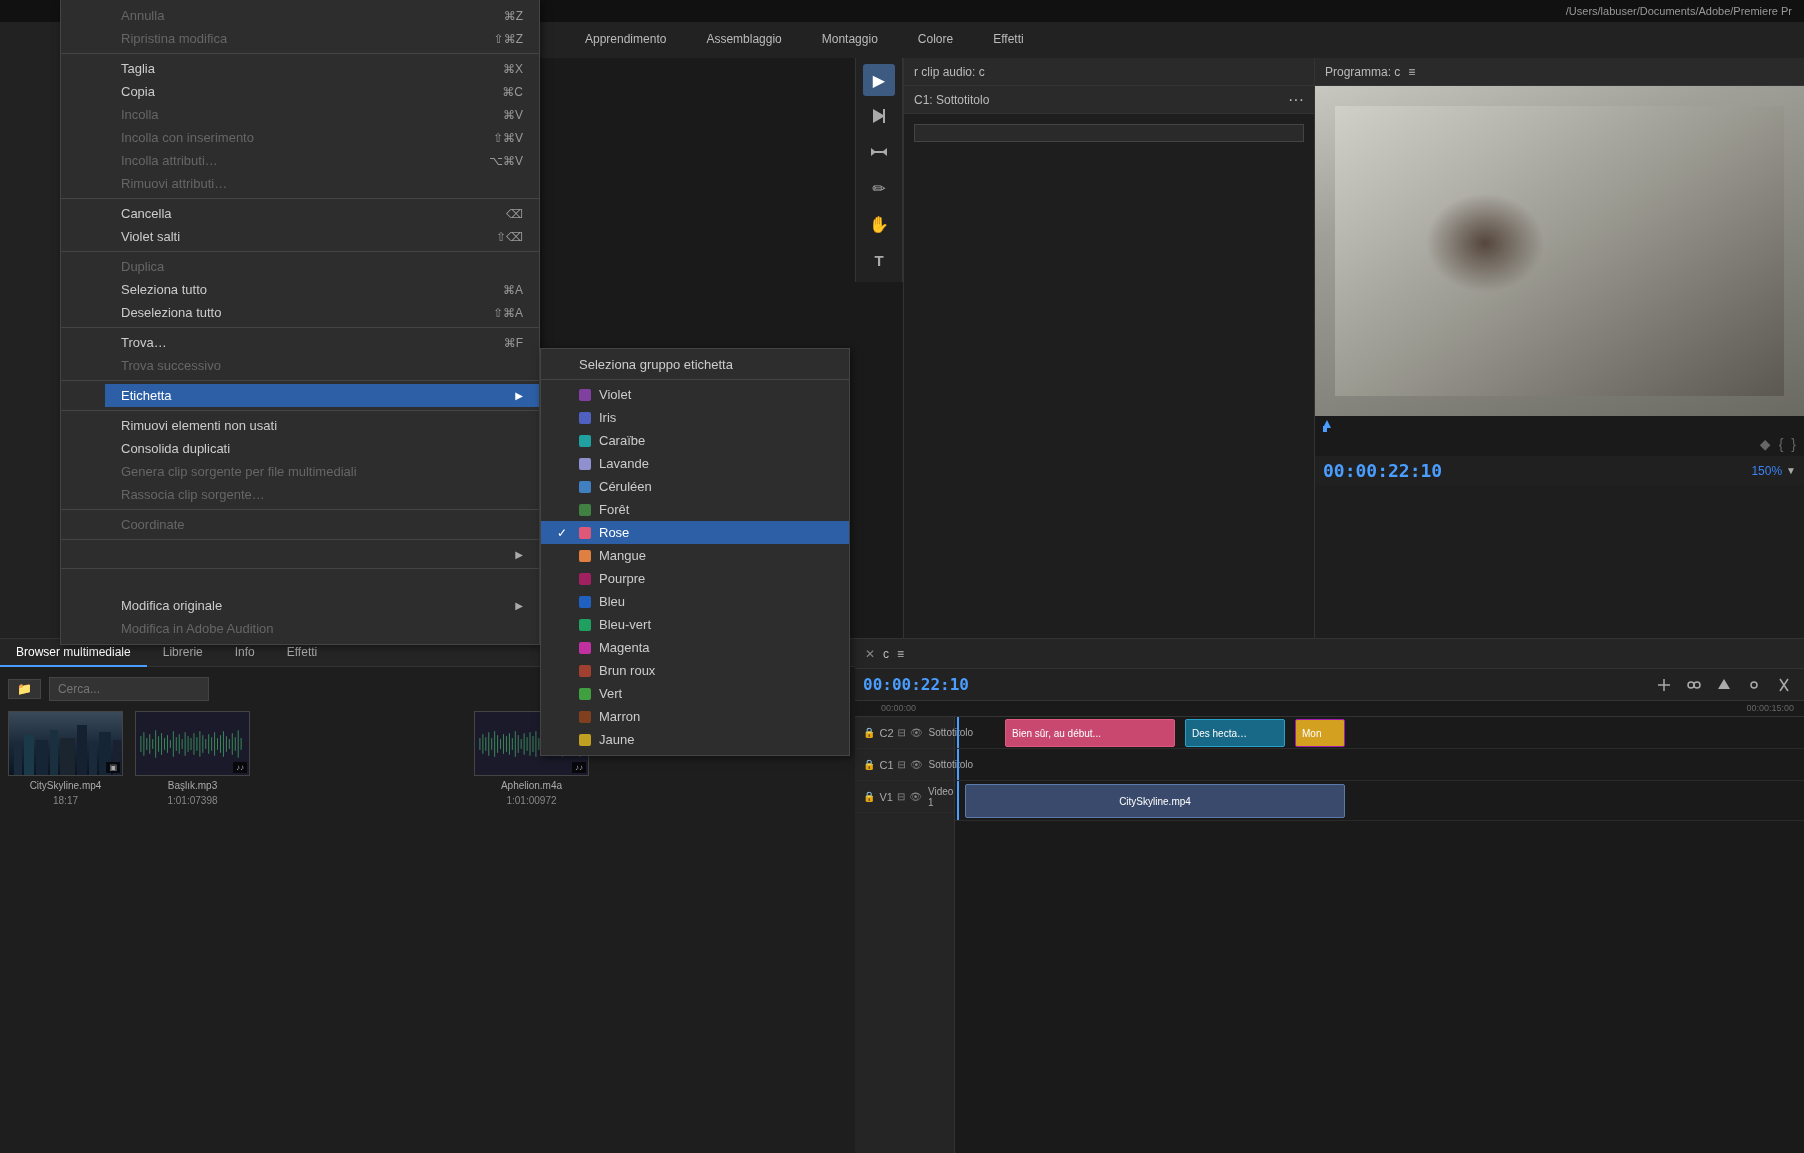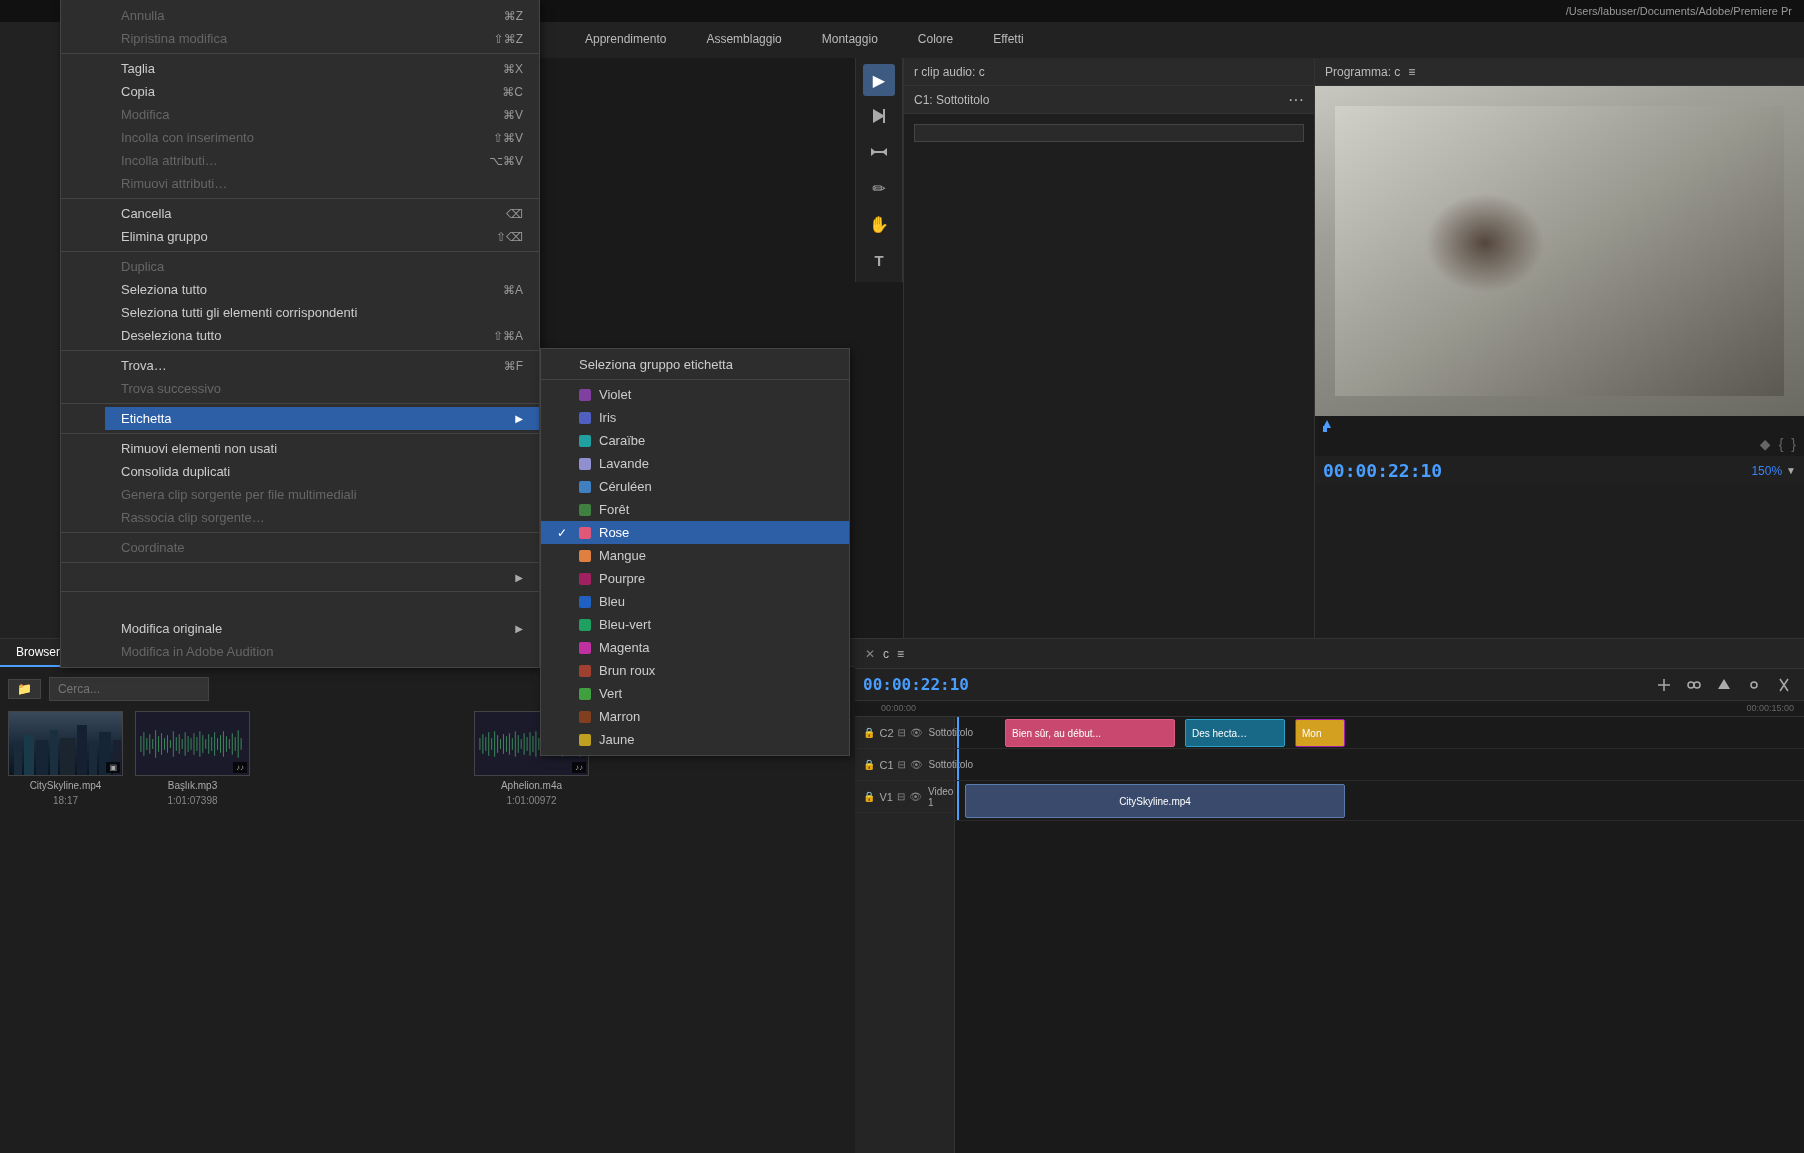--- a/index.html
+++ b/index.html
@@ -507,53 +507,50 @@
   <div class="menu-separator"></div>
   <div class="menu-item">
     <span>Taglia</span>
     <span class="shortcut">⌘X</span>
   </div>
   <div class="menu-item">
     <span>Copia</span>
     <span class="shortcut">⌘C</span>
   </div>
   <div class="menu-item disabled">
-    <span>Modifica</span>
+    <span>Incolla</span>
     <span class="shortcut">⌘V</span>
   </div>
   <div class="menu-item disabled">
     <span>Incolla con inserimento</span>
     <span class="shortcut">⇧⌘V</span>
   </div>
   <div class="menu-item disabled">
     <span>Incolla attributi…</span>
     <span class="shortcut">⌥⌘V</span>
   </div>
   <div class="menu-item disabled">
     <span>Rimuovi attributi…</span>
   </div>
   <div class="menu-separator"></div>
   <div class="menu-item">
     <span>Cancella</span>
     <span class="shortcut">⌫</span>
   </div>
   <div class="menu-item">
-    <span>Elimina gruppo</span>
+    <span>Violet salti</span>
     <span class="shortcut">⇧⌫</span>
   </div>
   <div class="menu-separator"></div>
   <div class="menu-item disabled">
     <span>Duplica</span>
   </div>
   <div class="menu-item">
     <span>Seleziona tutto</span>
     <span class="shortcut">⌘A</span>
-  </div>
-  <div class="menu-item">
-    <span>Seleziona tutti gli elementi corrispondenti</span>
   </div>
   <div class="menu-item">
     <span>Deseleziona tutto</span>
     <span class="shortcut">⇧⌘A</span>
   </div>
   <div class="menu-separator"></div>
   <div class="menu-item">
     <span>Trova…</span>
     <span class="shortcut">⌘F</span>
   </div>

